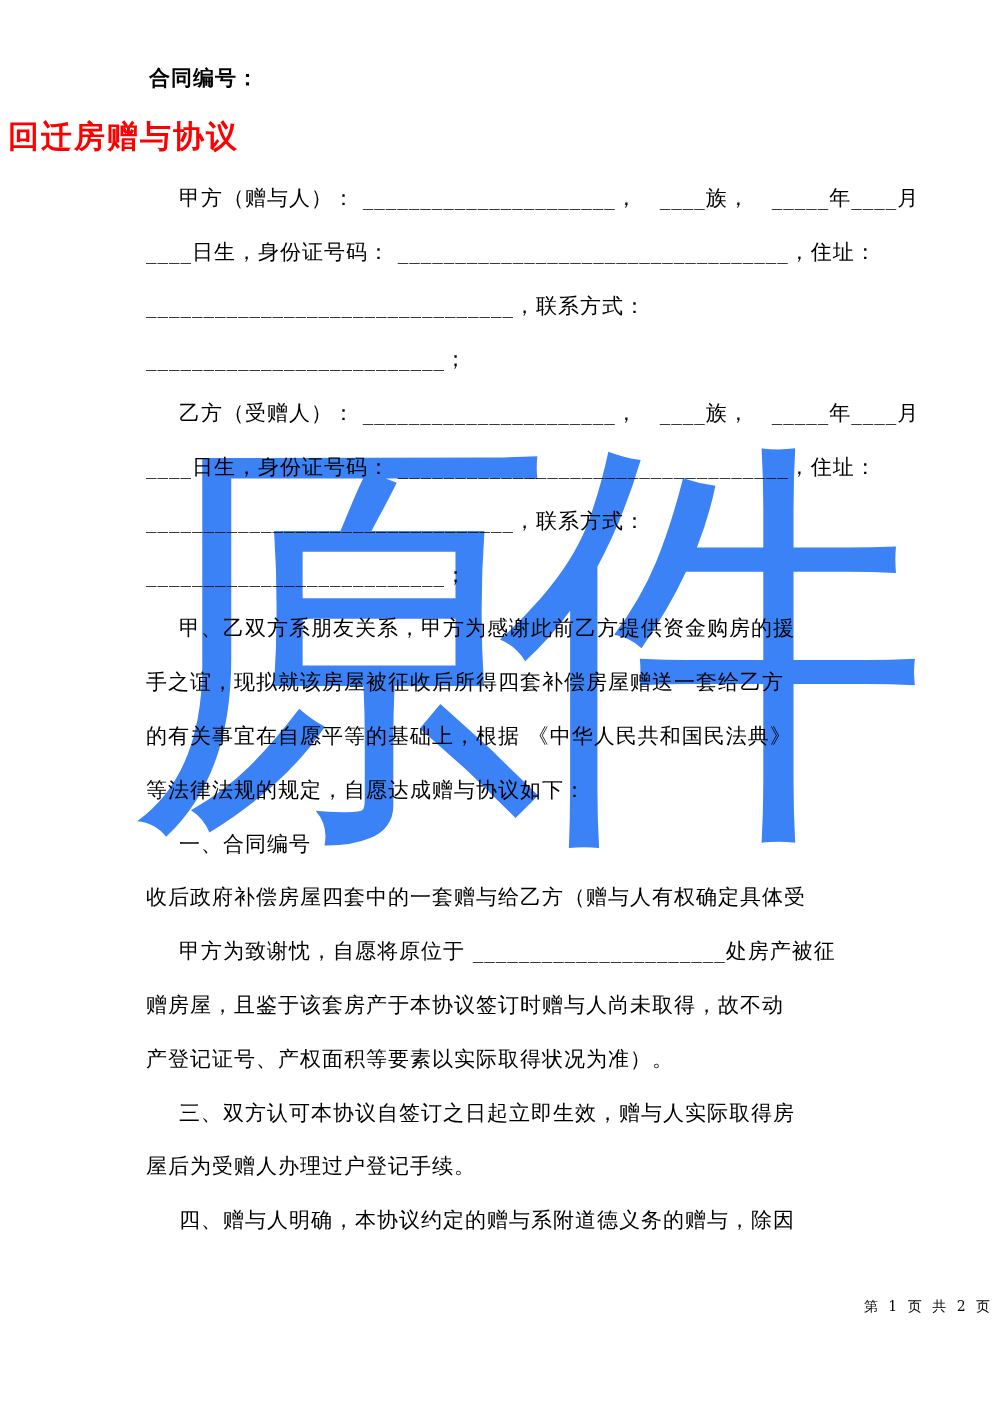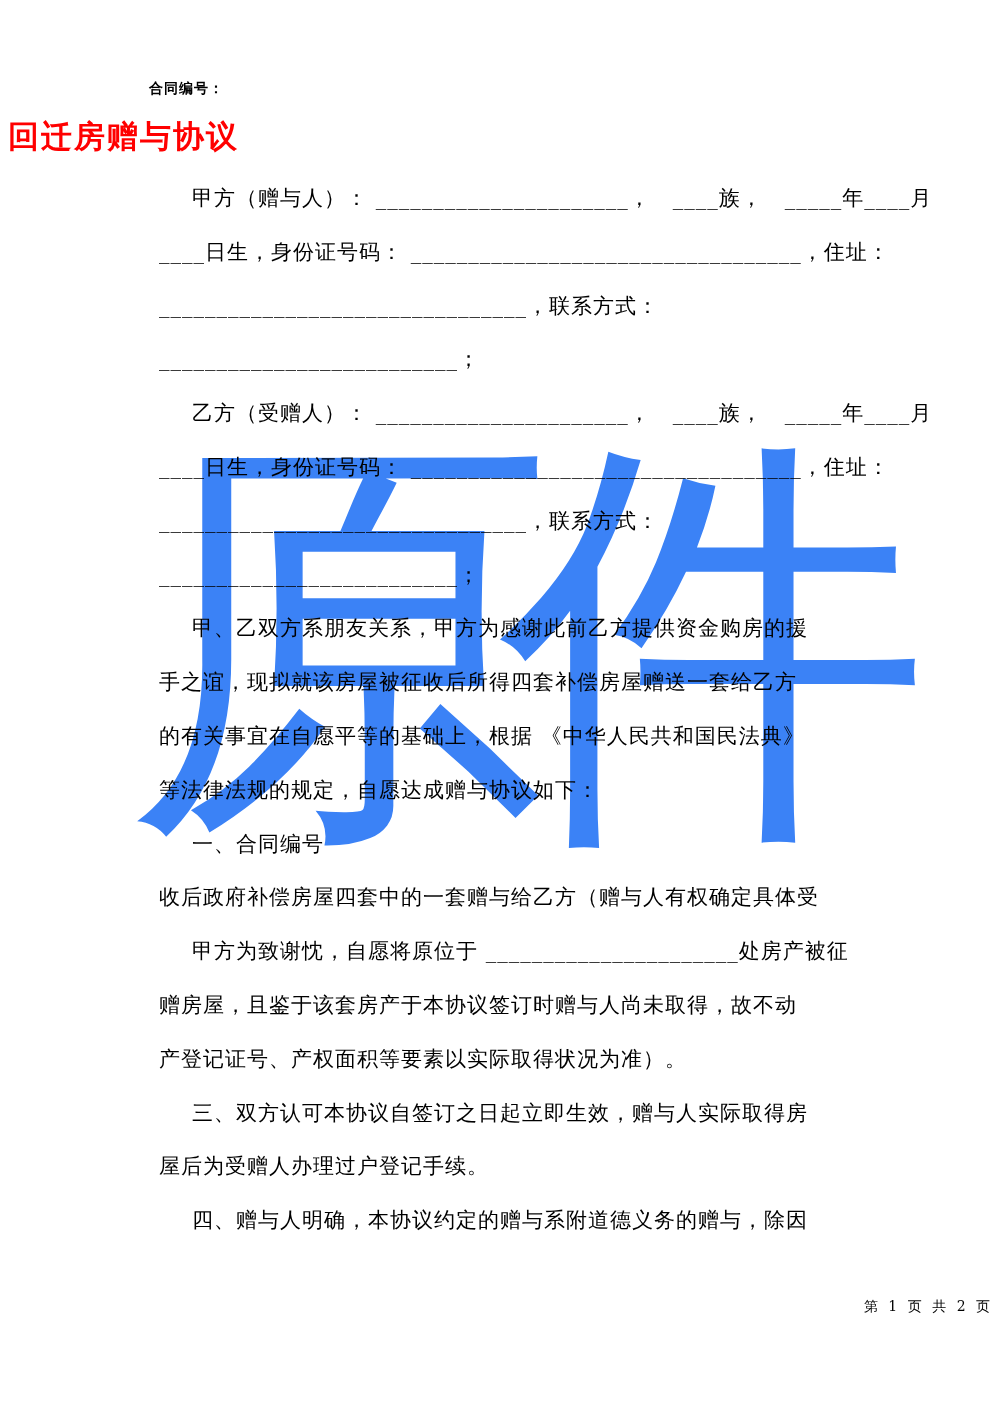--- a/index.html
+++ b/index.html
@@ -26,22 +26,22 @@
     line-height: 1.15;
     letter-spacing: -55px;
     color: #3b82f6;
     z-index: 0;
     user-select: none;
     font-family: "DejaVu Serif", serif;
   }
   .contract-no {
     position: absolute;
     left: 149px;
-    top: 80px;
-    font-size: 14px;
+    top: 64px;
+    font-size: 21px;
     font-weight: bold;
     letter-spacing: 1px;
     z-index: 2;
   }
   .doc-title {
     position: absolute;
     left: 8px;
     top: 116px;
     width: 100%;
     font-size: 31px;
@@ -49,21 +49,20 @@
     letter-spacing: 2px;
     color: #ff0000;
     z-index: 2;
   }
   .content {
     position: absolute;
     left: 146px;
     top: 172px;
     width: 760px;
     z-index: 2;
-    margin-left: 13px;
   }
   .line {
     height: 53.8px;
     line-height: 53.8px;
     font-size: 21px;
     letter-spacing: 1px;
     white-space: nowrap;
   }
   .indent {
     padding-left: 33px;

